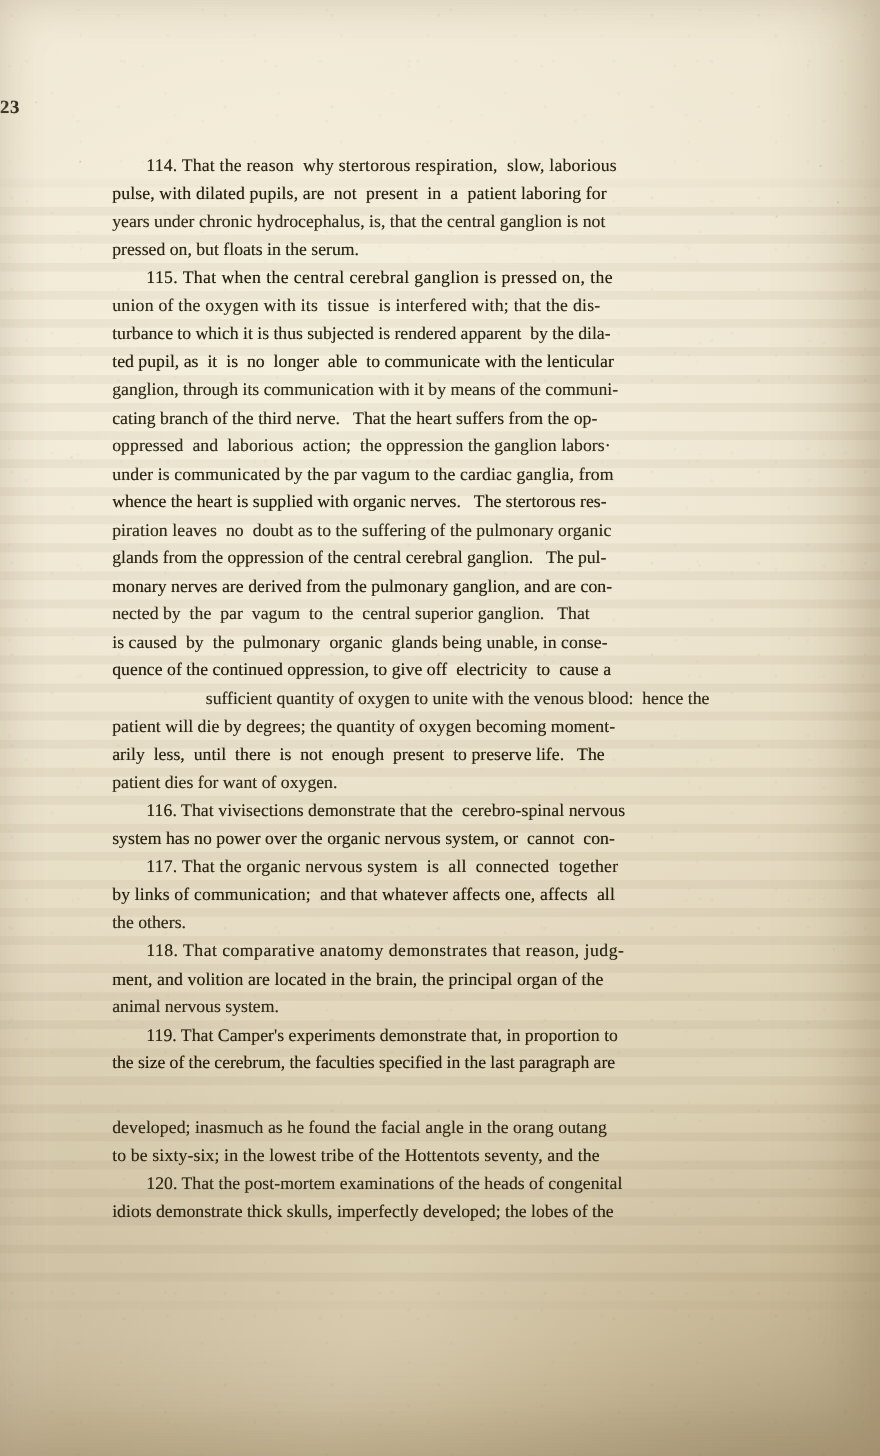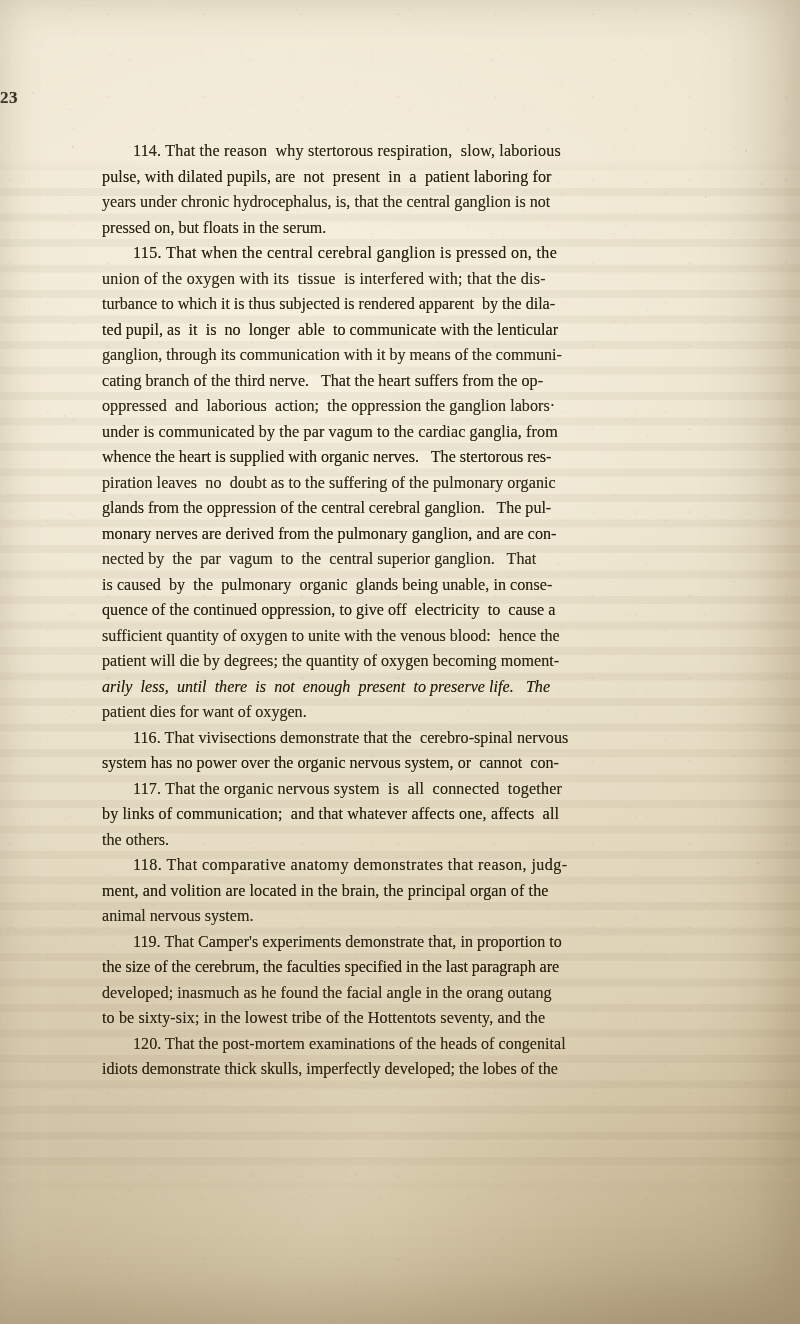--- a/index.html
+++ b/index.html
@@ -155,35 +155,35 @@
       <span class="line ink-1" style="letter-spacing: 0.02px;">cating branch of the third nerve.   That the heart suffers from the op-</span>
       <span class="line ink-3" style="letter-spacing: 0.05px;">oppressed  and  laborious  action;  the oppression the ganglion labors·</span>
       <span class="line ink-1" style="letter-spacing: 0.12px;">under is communicated by the par vagum to the cardiac ganglia, from</span>
       <span class="line ink-2">whence the heart is supplied with organic nerves.   The stertorous res-</span>
       <span class="line ink-3" style="letter-spacing: 0.06px;">piration leaves  no  doubt as to the suffering of the pulmonary organic</span>
       <span class="line ink-1" style="letter-spacing: -0.02px;">glands from the oppression of the central cerebral ganglion.   The pul-</span>
       <span class="line ink-2" style="letter-spacing: 0.04px;">monary nerves are derived from the pulmonary ganglion, and are con-</span>
       <span class="line ink-3" style="letter-spacing: 0.02px;">nected by  the  par  vagum  to  the  central superior ganglion.   That</span>
       <span class="line ink-1" style="letter-spacing: 0.04px;">is caused  by  the  pulmonary  organic  glands being unable, in conse-</span>
       <span class="line ink-2" style="letter-spacing: 0.04px;">quence of the continued oppression, to give off  electricity  to  cause a</span>
-      <span class="line ink-3" style="letter-spacing: -0.02px;">sufficient quantity of oxygen to unite with the venous blood:  hence the</span>
+      <span class="line ink-3" style="letter-spacing: -0.02px; text-align: center;">sufficient quantity of oxygen to unite with the venous blood:  hence the</span>
       <span class="line ink-1" style="letter-spacing: 0.06px;">patient will die by degrees; the quantity of oxygen becoming moment-</span>
-      <span class="line ink-2" style="letter-spacing: 0.02px; font-style: italic;">arily  less,  until  there  is  not  enough  present  to preserve life.   The</span>
+      <span class="line ink-2" style="letter-spacing: 0.02px;">arily  less,  until  there  is  not  enough  present  to preserve life.   The</span>
       <span class="line ink-3">patient dies for want of oxygen.</span>
       <span class="line ink-1 indent" style="letter-spacing: 0.06px;">116. That vivisections demonstrate that the  cerebro-spinal nervous</span>
       <span class="line ink-2" style="letter-spacing: 0.02px;">system has no power over the organic nervous system, or  cannot  con-</span>
       <span class="line ink-1 indent" style="letter-spacing: 0.18px;">117. That the organic nervous system  is  all  connected  together</span>
       <span class="line ink-2" style="letter-spacing: 0.12px;">by links of communication;  and that whatever affects one, affects  all</span>
       <span class="line ink-3">the others.</span>
       <span class="line ink-1 indent" style="letter-spacing: 0.42px;">118. That comparative anatomy demonstrates that reason, judg-</span>
       <span class="line ink-2" style="letter-spacing: 0.1px;">ment, and volition are located in the brain, the principal organ of the</span>
       <span class="line ink-3">animal nervous system.</span>
       <span class="line ink-1 indent" style="letter-spacing: 0.02px;">119. That Camper's experiments demonstrate that, in proportion to</span>
       <span class="line ink-2" style="letter-spacing: -0.06px;">the size of the cerebrum, the faculties specified in the last paragraph are</span>
-      <span class="line ink-3" style="letter-spacing: 0.06px;">developed; inasmuch as he found the facial angle in the orang outang</span>
+      <span class="line ink-3" style="letter-spacing: 0.06px; margin-top: 33px;">developed; inasmuch as he found the facial angle in the orang outang</span>
       <span class="line ink-1" style="letter-spacing: 0.12px;">to be sixty-six; in the lowest tribe of the Hottentots seventy, and the</span>
       <span class="line ink-3 indent" style="letter-spacing: 0.02px;">120. That the post-mortem examinations of the heads of congenital</span>
       <span class="line ink-1">idiots demonstrate thick skulls, imperfectly developed; the lobes of the</span>
     </div>
 
   <div class="speck" style="left:72px;  top:146px; width:2px; height:2px; opacity:.45;"></div>
   <div class="speck" style="left:745px; top:150px; width:2px; height:2px; opacity:.4;"></div>
   <div class="speck" style="left:761px; top:183px; width:2px; height:2px; opacity:.35;"></div>
   <div class="speck" style="left:705px; top:196px; width:2px; height:2px; opacity:.3;"></div>
   <div class="speck" style="left:64px;  top:415px; width:2px; height:2px; opacity:.3;"></div>

